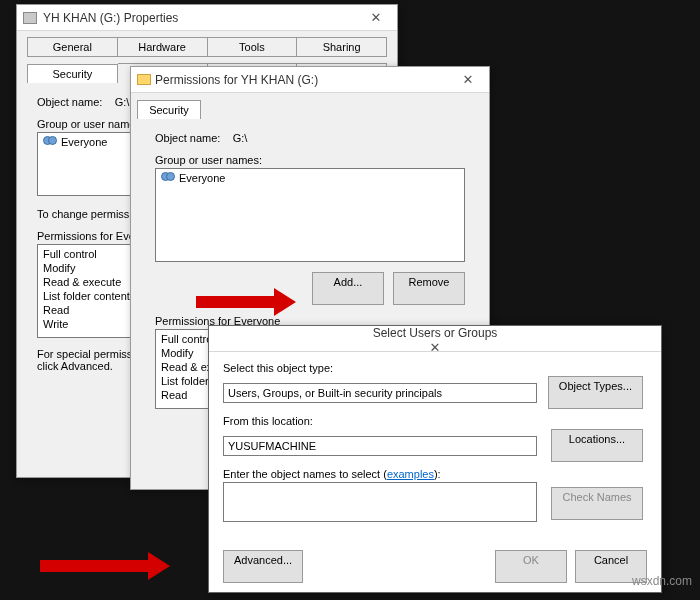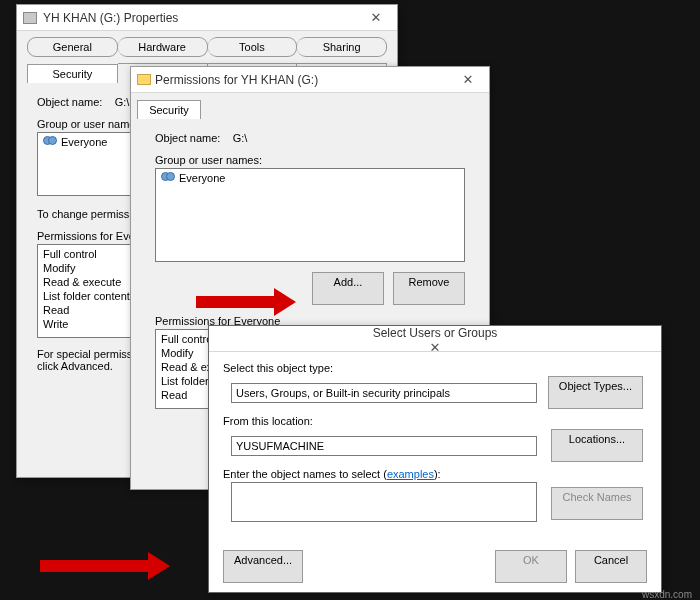--- a/index.html
+++ b/index.html
@@ -9,21 +9,21 @@
   .dialog { position: absolute; background: #f0f0f0; border: 1px solid #999; box-shadow: 2px 2px 8px rgba(0,0,0,0.3); }
   .titlebar { display: flex; align-items: center; height: 26px; background: #fff; border-bottom: 1px solid #d8d8d8; padding: 0 6px; }
   .titlebar .title { flex: 1; font-size: 12px; color: #333; }
   .close-x { width: 30px; text-align: center; font-size: 13px; color: #555; cursor: default; }
 
   
   #dlg-props { left: 16px; top: 4px; width: 382px; height: 474px; }
   .tabrow { display: flex; padding: 6px 10px 0 10px; background: #f0f0f0; }
   .tab { flex: 1; text-align: center; padding: 3px 6px; border: 1px solid #999; border-bottom: none; background: #f0f0f0; font-size: 11px; cursor: default; }
   .tab.sel { background: #fff; position: relative; top: 1px; }
-  .tabrow.top .tab { border-bottom: 1px solid #999; border-radius: 9px; }
+  .tabrow.top .tab { border-bottom: 1px solid #999; }
   .tab + .tab { border-left: none; }
   .panel { margin: 0 10px 10px 10px; background: #f0f0f0; padding: 10px; }
   .label { font-size: 11px; color: #000; }
   .listbox { background: #fff; border: 1px solid #7a7a7a; height: 64px; padding: 2px; overflow: auto; }
   .listbox.tall { height: 94px; }
   .listitem { display: flex; align-items: center; gap: 4px; padding: 1px 3px; }
   .btn { display: inline-block; min-width: 72px; height: 33px; line-height: 19px; text-align: center; background: #e1e1e1; border: 1px solid #999; font-size: 11px; padding: 0 10px; }
   .btn.disabled { color: #888; }
   .folder-ico { width: 14px; height: 11px; background: #ffd66b; border: 1px solid #caa43c; display: inline-block; margin-right: 4px; vertical-align: middle; }
   .group-ico { width: 14px; height: 12px; display: inline-block; position: relative; }
@@ -34,36 +34,36 @@
   
   #dlg-perm { left: 130px; top: 66px; width: 360px; height: 424px; }
   #dlg-perm .tabrow { padding: 6px 10px 0 6px; }
   #dlg-perm .tab { flex: 0 0 auto; min-width: 64px; }
   #dlg-perm .panel { padding: 12px 14px; }
 
   
   #dlg-sel { left: 208px; top: 325px; width: 454px; height: 268px; background: #fff; border: 1px solid #666; }
   #dlg-sel .titlebar { background: #fff; }
   .sel-body { padding: 10px 18px 14px 14px; }
-  .row { display: flex; align-items: center; gap: 10px; margin: 2px 0 4px 8px; }
+  .row { display: flex; align-items: center; gap: 10px; margin: 2px 0 4px 0; }
   .row .field { flex: 1; }
   .textbox { width: 100%; height: 20px; background: #fff; border: 1px solid #7a7a7a; padding: 2px 4px; font-size: 11px; }
   .readonly { background: #fff; }
   textarea.textbox { height: 40px; resize: none; }
   .btncol { width: 96px; text-align: right; }
   .link { color: #0066cc; text-decoration: underline; }
   .dlg-footer { display: flex; gap: 8px; padding: 8px 14px 12px 14px; }
   .dlg-footer .spacer { flex: 1; }
 
   
   .arrow { position: absolute; }
   .arrow .shaft { background: #d40000; height: 12px; }
   .arrow .head { width: 0; height: 0; border-top: 14px solid transparent; border-bottom: 14px solid transparent; border-left: 22px solid #d40000; position: absolute; }
 
-  .watermark { position: absolute; right: 8px; bottom: 0; color: #888; font-size: 10px; }
+  .watermark { position: absolute; right: 8px; bottom: 12px; color: #888; font-size: 12px; }
 </style>
 </head>
 <body>
 
 <div id="dlg-props" class="dialog">
   <div class="titlebar">
     <span style="width:14px;height:12px;background:#c9c9c9;border:1px solid #888;display:inline-block;margin-right:6px;"></span>
     <span class="title">YH KHAN (G:) Properties</span>
     <span class="close-x">✕</span>
   </div>

